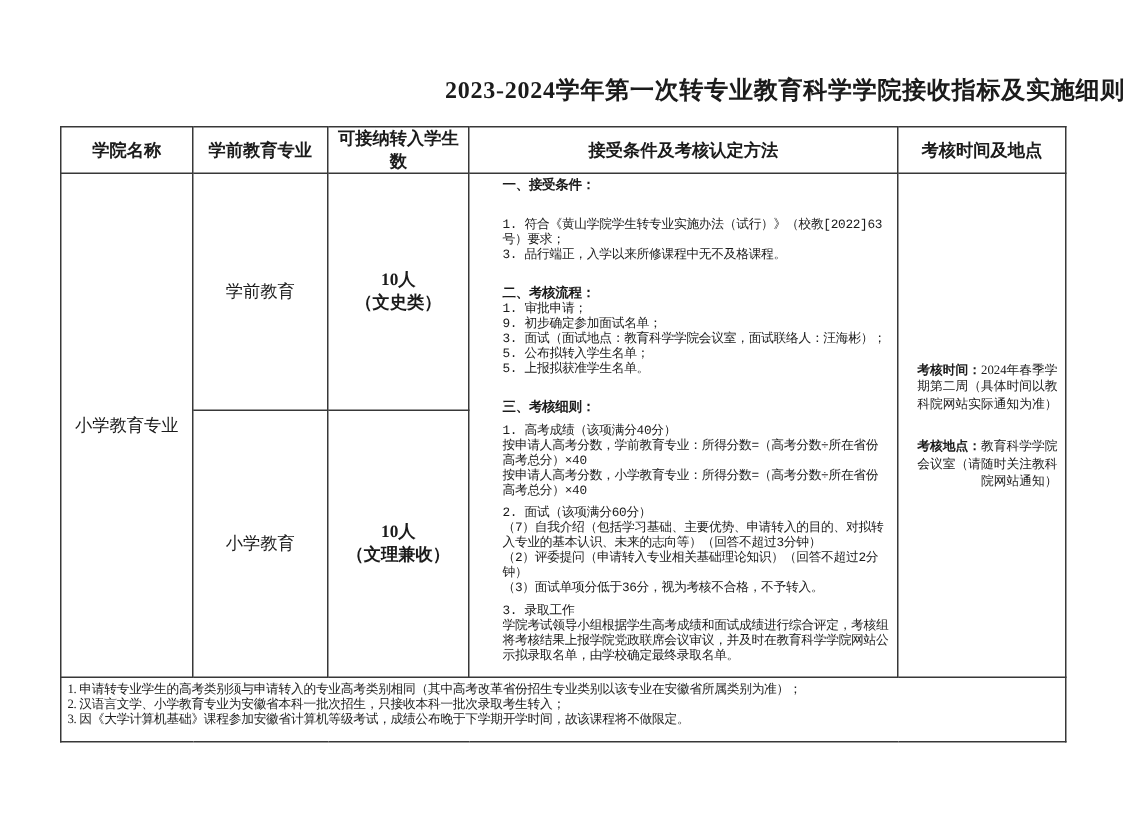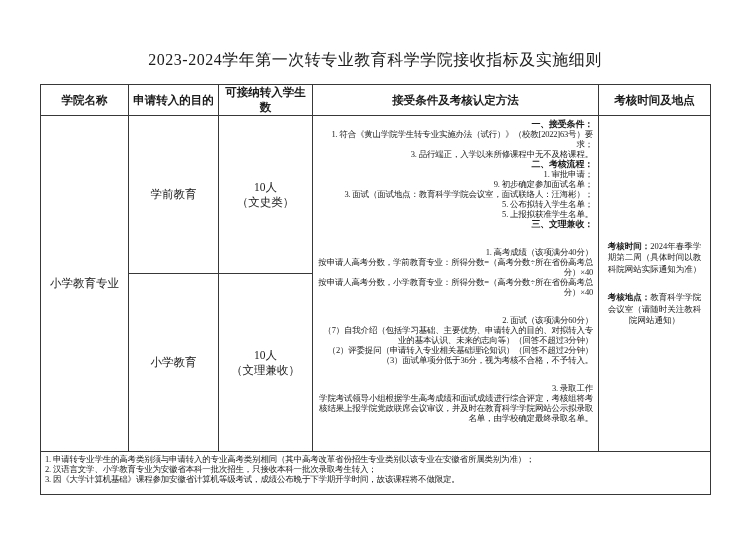--- a/index.html
+++ b/index.html
@@ -9,23 +9,23 @@
   }
   body {
     width: 750px;
     height: 545px;
     font-family: "Liberation Serif", "DejaVu Serif", serif;
     color: #1b1b1b;
     overflow: hidden;
   }
   .doc-title {
     margin: 50px 0 0 0;
-    text-align: center;
+    text-align: right;
     font-size: 16px;
-    font-weight: normal;
+    font-weight: bold;
     letter-spacing: 0.5px;
   }
   table.doc-table {
     border-collapse: collapse;
     table-layout: fixed;
     width: 670px;
     margin: 13px 0 0 40px;
     border-radius: 31px;
   }
   table.doc-table th,
@@ -42,38 +42,39 @@
     padding: 0 2px;
   }
   .row1 { height: 158px; }
   .row2 { height: 178px; }
   .cell-center {
     text-align: center;
     vertical-align: middle;
     font-size: 11.5px;
     padding: 0 2px;
   }
-  .capacity-line { line-height: 15px; }
+  .capacity-line { line-height: 15px; font-weight: bold; }
   .criteria-cell {
     vertical-align: top;
-    text-align: right;
-    padding: 3px 5px 2px 5px;
+    text-align: left;
+    padding: 3px 5px 2px 22px;
     font-size: 8.5px;
     line-height: 10px;
     letter-spacing: -0.2px;
+    font-family: Liberation Mono, monospace;
   }
   .criteria-cell .sec-title {
     font-weight: bold;
     font-size: 9px;
   }
-  .gap { margin-top: 0; }
-  .gap-sm { margin-top: 18px; }
+  .gap { margin-top: 16px; }
+  .gap-sm { margin-top: 5px; }
   .schedule-cell {
     vertical-align: middle;
-    text-align: center;
+    text-align: right;
     padding: 0 5px;
     font-size: 8.5px;
     line-height: 11.5px;
   }
   .schedule-cell .sched-label { font-weight: bold; }
   .sched-block + .sched-block { margin-top: 17px; }
   .notes-cell {
     vertical-align: top;
     text-align: left;
     padding: 2px 4px;
@@ -92,21 +93,21 @@
   <colgroup>
     <col style="width:88px">
     <col style="width:90px">
     <col style="width:94px">
     <col style="width:286px">
     <col style="width:112px">
   </colgroup>
   <thead>
     <tr>
       <th>学院名称</th>
-      <th>申请转入的目的</th>
+      <th>学前教育专业</th>
       <th>可接纳转入学生数</th>
       <th>接受条件及考核认定方法</th>
       <th>考核时间及地点</th>
     </tr>
   </thead>
   <tbody>
     <tr class="row1">
       <td class="cell-center" rowspan="2">小学教育专业</td>
       <td class="cell-center">学前教育</td>
       <td class="cell-center">
@@ -116,21 +117,21 @@
       <td class="criteria-cell" rowspan="2">
         <div class="sec-title">一、接受条件：</div>
         <div class="gap">1. 符合《黄山学院学生转专业实施办法（试行）》（校教[2022]63号）要求；</div>
         <div>3. 品行端正，入学以来所修课程中无不及格课程。</div>
         <div class="sec-title gap">二、考核流程：</div>
         <div>1. 审批申请；</div>
         <div>9. 初步确定参加面试名单；</div>
         <div>3. 面试（面试地点：教育科学学院会议室，面试联络人：汪海彬）；</div>
         <div>5. 公布拟转入学生名单；</div>
         <div>5. 上报拟获准学生名单。</div>
-        <div class="sec-title gap">三、文理兼收：</div>
+        <div class="sec-title gap">三、考核细则：</div>
         <div class="gap-sm">1. 高考成绩（该项满分40分）</div>
         <div>按申请人高考分数，学前教育专业：所得分数=（高考分数÷所在省份高考总分）×40</div>
         <div>按申请人高考分数，小学教育专业：所得分数=（高考分数÷所在省份高考总分）×40</div>
         <div class="gap-sm">2. 面试（该项满分60分）</div>
         <div>（7）自我介绍（包括学习基础、主要优势、申请转入的目的、对拟转入专业的基本认识、未来的志向等）（回答不超过3分钟）</div>
         <div>（2）评委提问（申请转入专业相关基础理论知识）（回答不超过2分钟）</div>
         <div>（3）面试单项分低于36分，视为考核不合格，不予转入。</div>
         <div class="gap-sm">3. 录取工作</div>
         <div>学院考试领导小组根据学生高考成绩和面试成绩进行综合评定，考核组将考核结果上报学院党政联席会议审议，并及时在教育科学学院网站公示拟录取名单，由学校确定最终录取名单。</div>
       </td>

